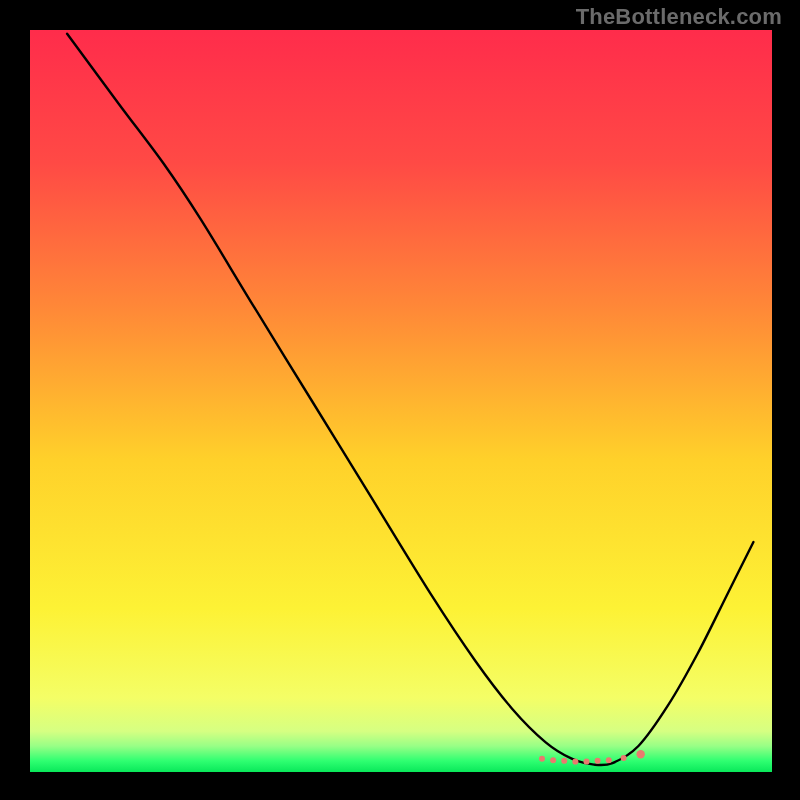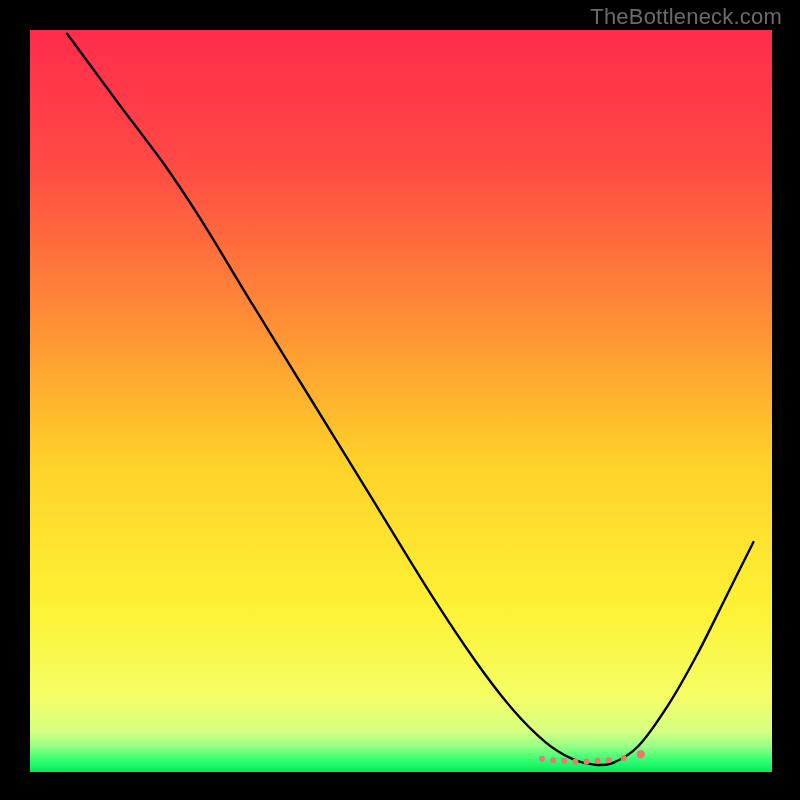--- a/index.html
+++ b/index.html
@@ -14,21 +14,21 @@
   .stage {
     position: relative;
     width: 800px;
     height: 800px;
   }
   .watermark {
     position: absolute;
     top: 4px;
     right: 18px;
     font-size: 22px;
-    font-weight: 400;
+    font-weight: 700;
     color: #6b6b6b;
     letter-spacing: 0.2px;
     user-select: none;
   }
   svg.plot {
     position: absolute;
     left: 0;
     top: 0;
   }
 </style>

